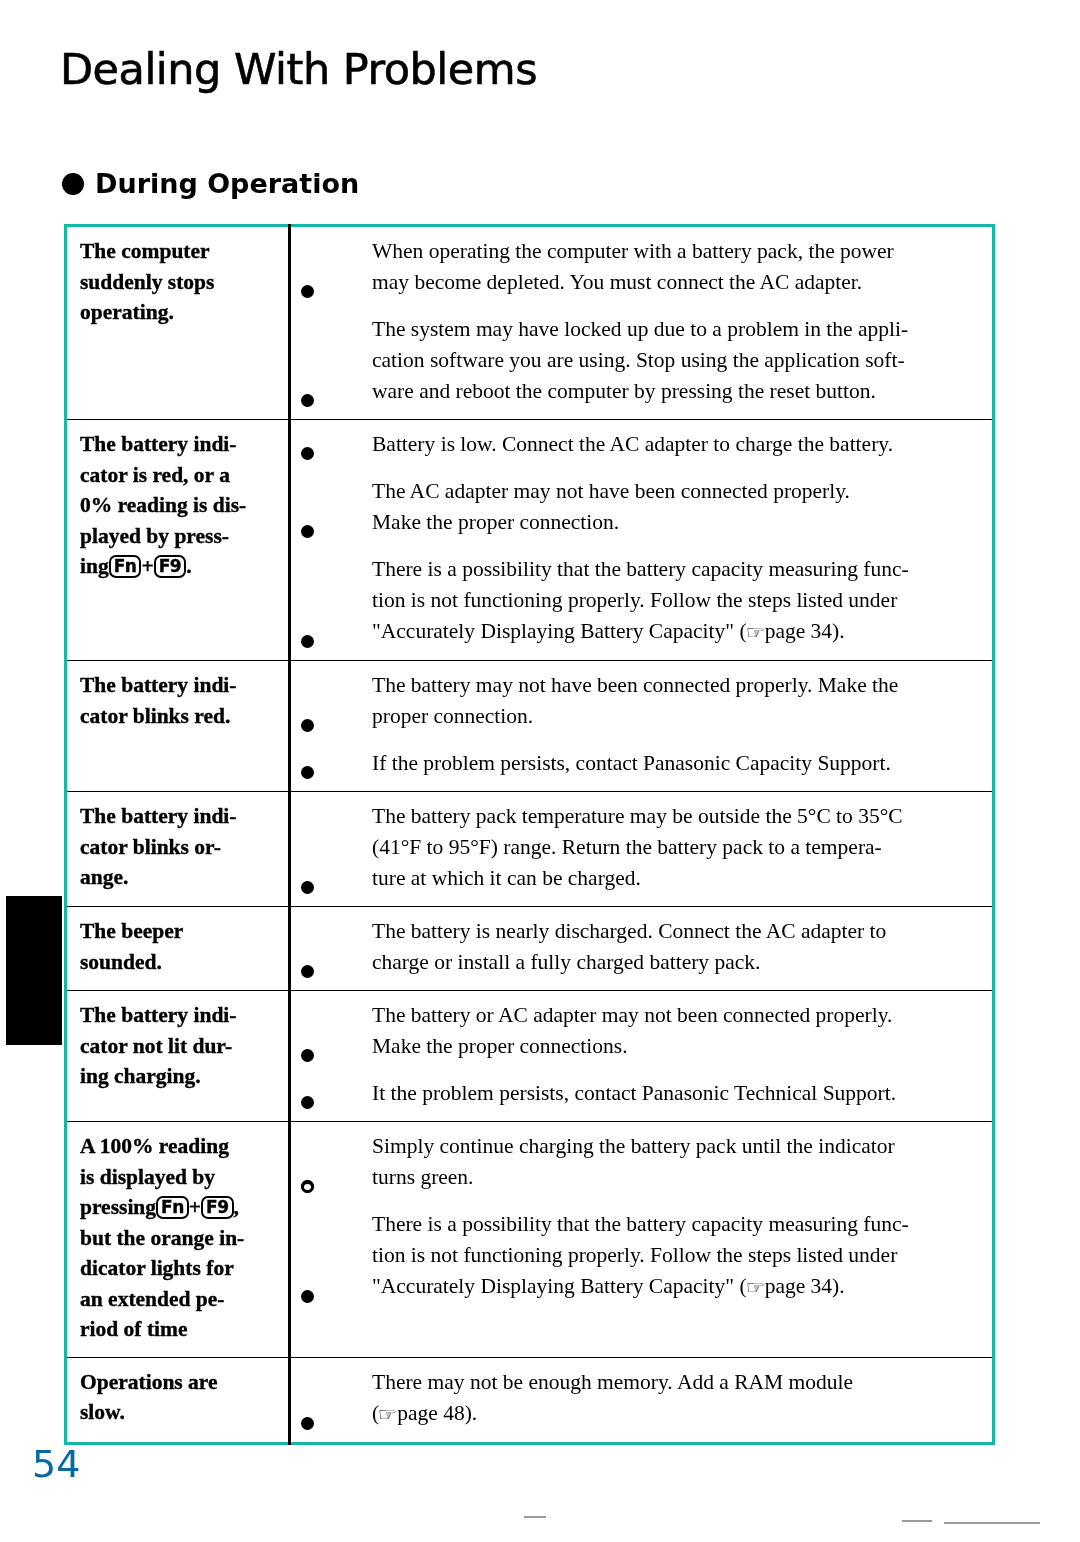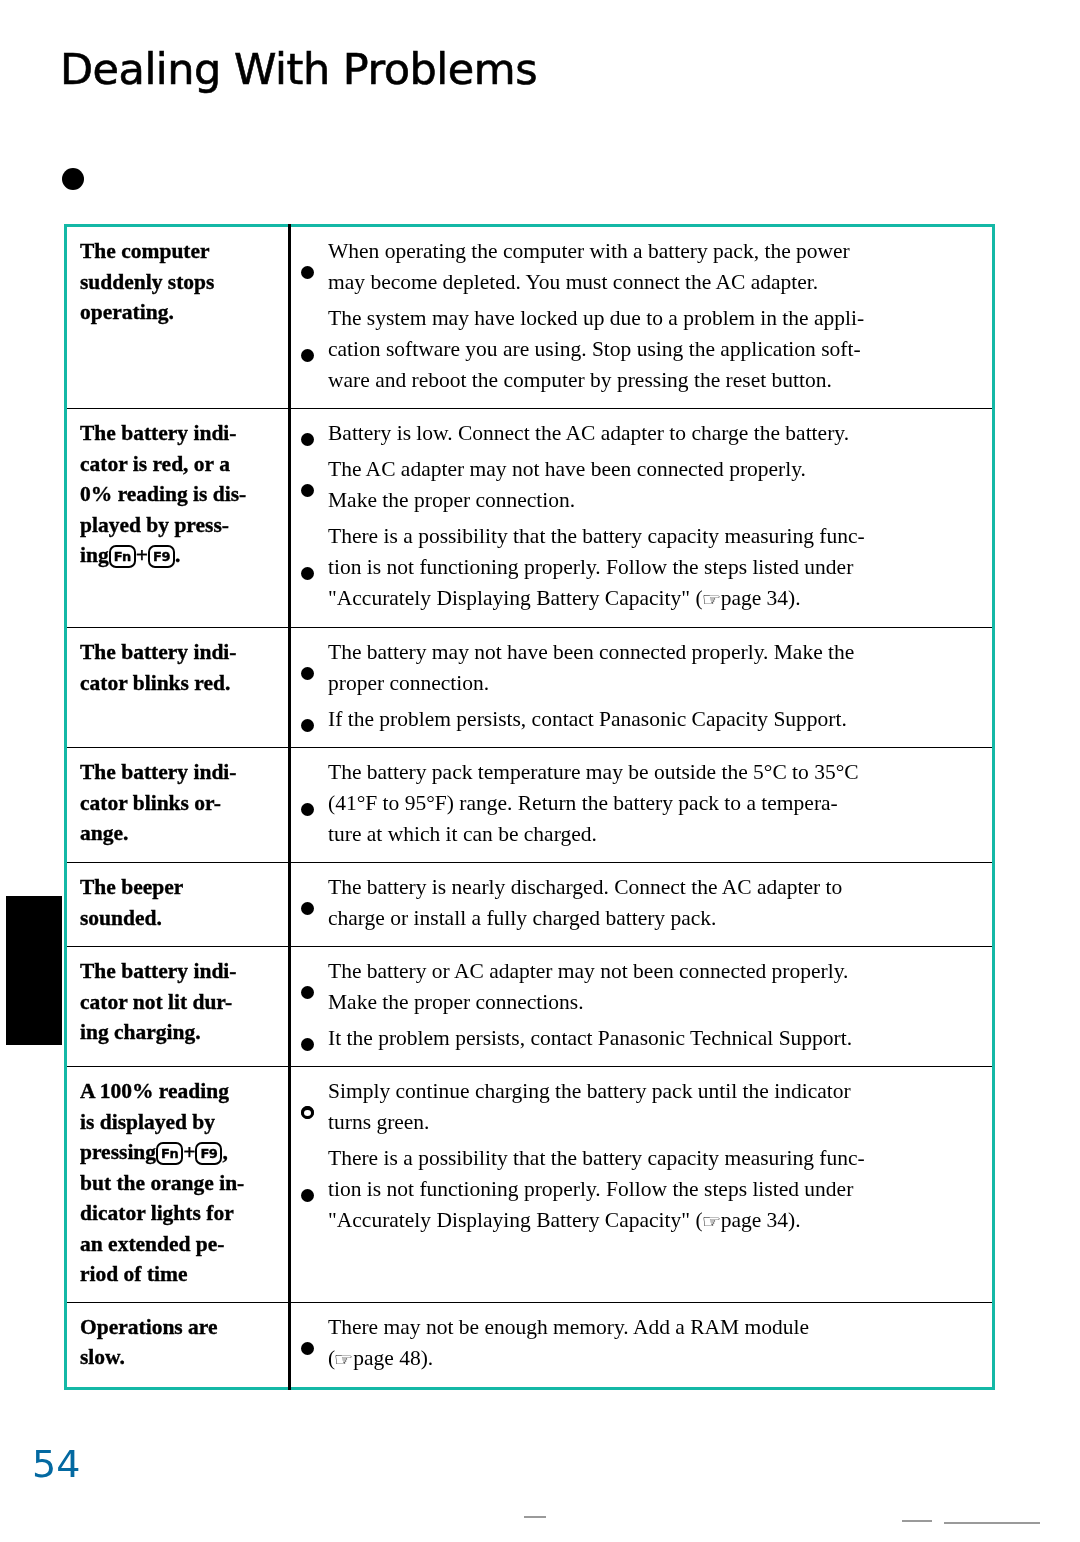--- a/index.html
+++ b/index.html
@@ -103,25 +103,26 @@
   .symptom .ln.spread {
     display: flex;
     justify-content: space-between;
   }
 
   .solutions {
     padding: 9px 10px 12px 10px;
   }
   .sol-item {
     display: flex;
-    align-items: center;
+    align-items: flex-end;
     font-size: 21.5px;
     line-height: 31px;
-  }
-  .sol-item + .sol-item { margin-top: 5px; }
+    gap: 44px;
+  }
+  .sol-item + .sol-item { margin-top: 16px; }
   .sol-bullet {
     flex: 0 0 auto;
     width: 27px;
     padding-top: 11px;
     line-height: 0;
   }
   .sol-bullet i {
     display: block;
     width: 13px;
     height: 13px;
@@ -147,21 +148,21 @@
   .sol-text .ln {
     display: block;
   }
 
   
   .keycap {
     display: inline-block;
     border: 2.5px solid #000;
     border-radius: 7px;
     padding: 0px 3px;
-    font-size: 13px;
+    font-size: 17px;
     font-weight: 700;
     line-height: 19px;
     vertical-align: 1px;
     font-family: "DejaVu Sans", "Liberation Sans", sans-serif;
     letter-spacing: -0.5px;
   }
   .hand {
     display: inline-block;
     font-family: "DejaVu Sans", sans-serif;
     font-size: 19px;
@@ -188,20 +189,21 @@
   #mark-right-a { left: 902px; top: 1520px; width: 30px; height: 1.6px; }
   #mark-right-b { left: 944px; top: 1522px; width: 96px; height: 1.6px; }
 </style>
 </head>
 <body>
 
 <div id="page-title">Dealing With Problems</div>
 
 <div id="section-heading">
   <span class="bullet-big"></span>
+  <span>During Operation</span>
 </div>
 
 <div id="side-tab"></div>
 
 <table id="trouble-table">
   <tbody>
 
   <tr>
     <td class="sym-col">
       <div class="symptom">

